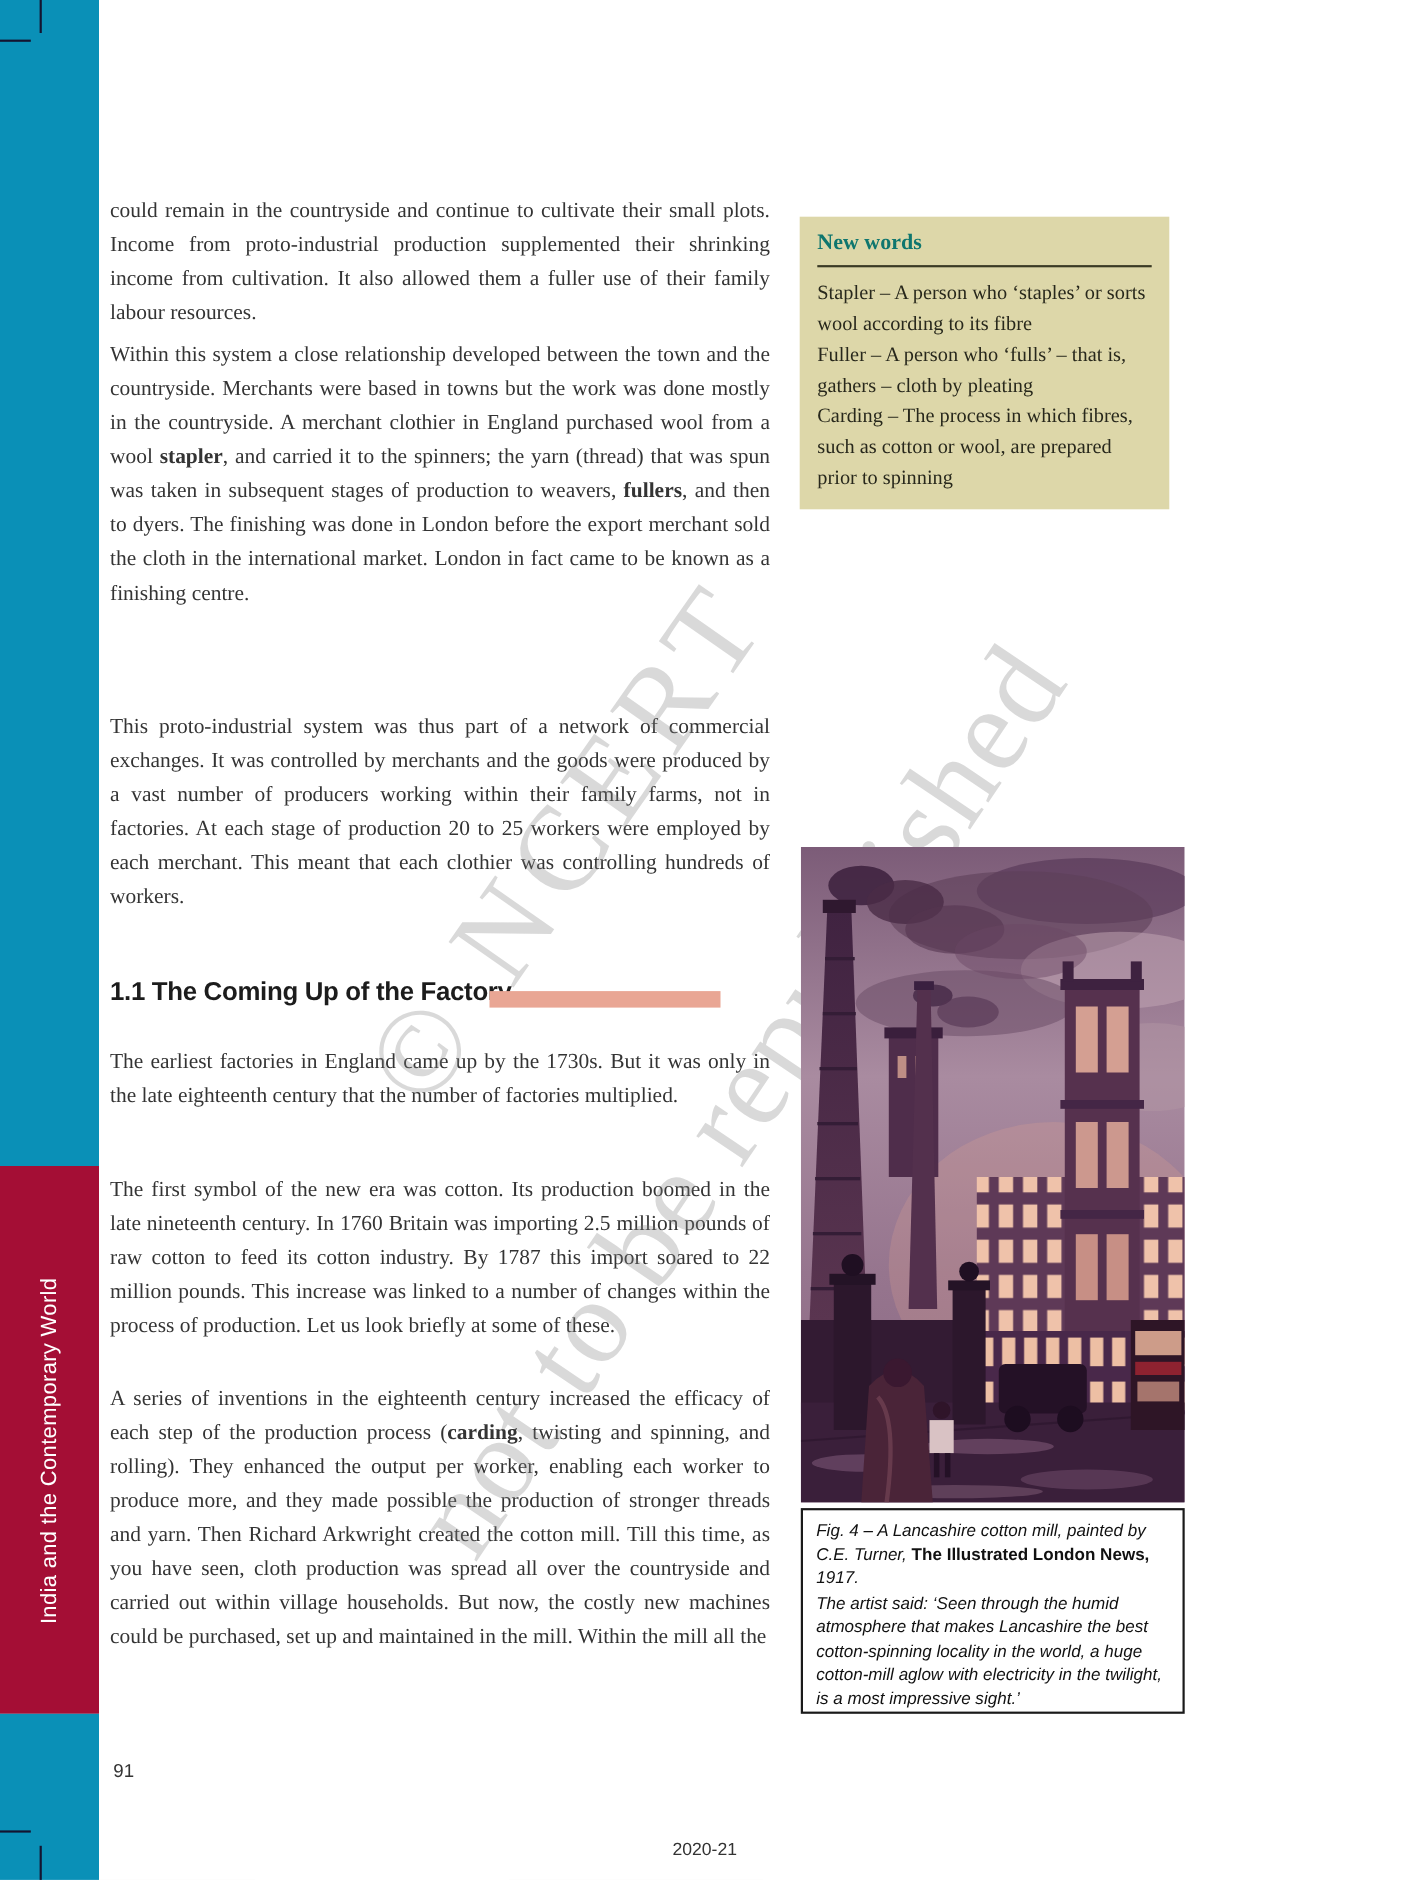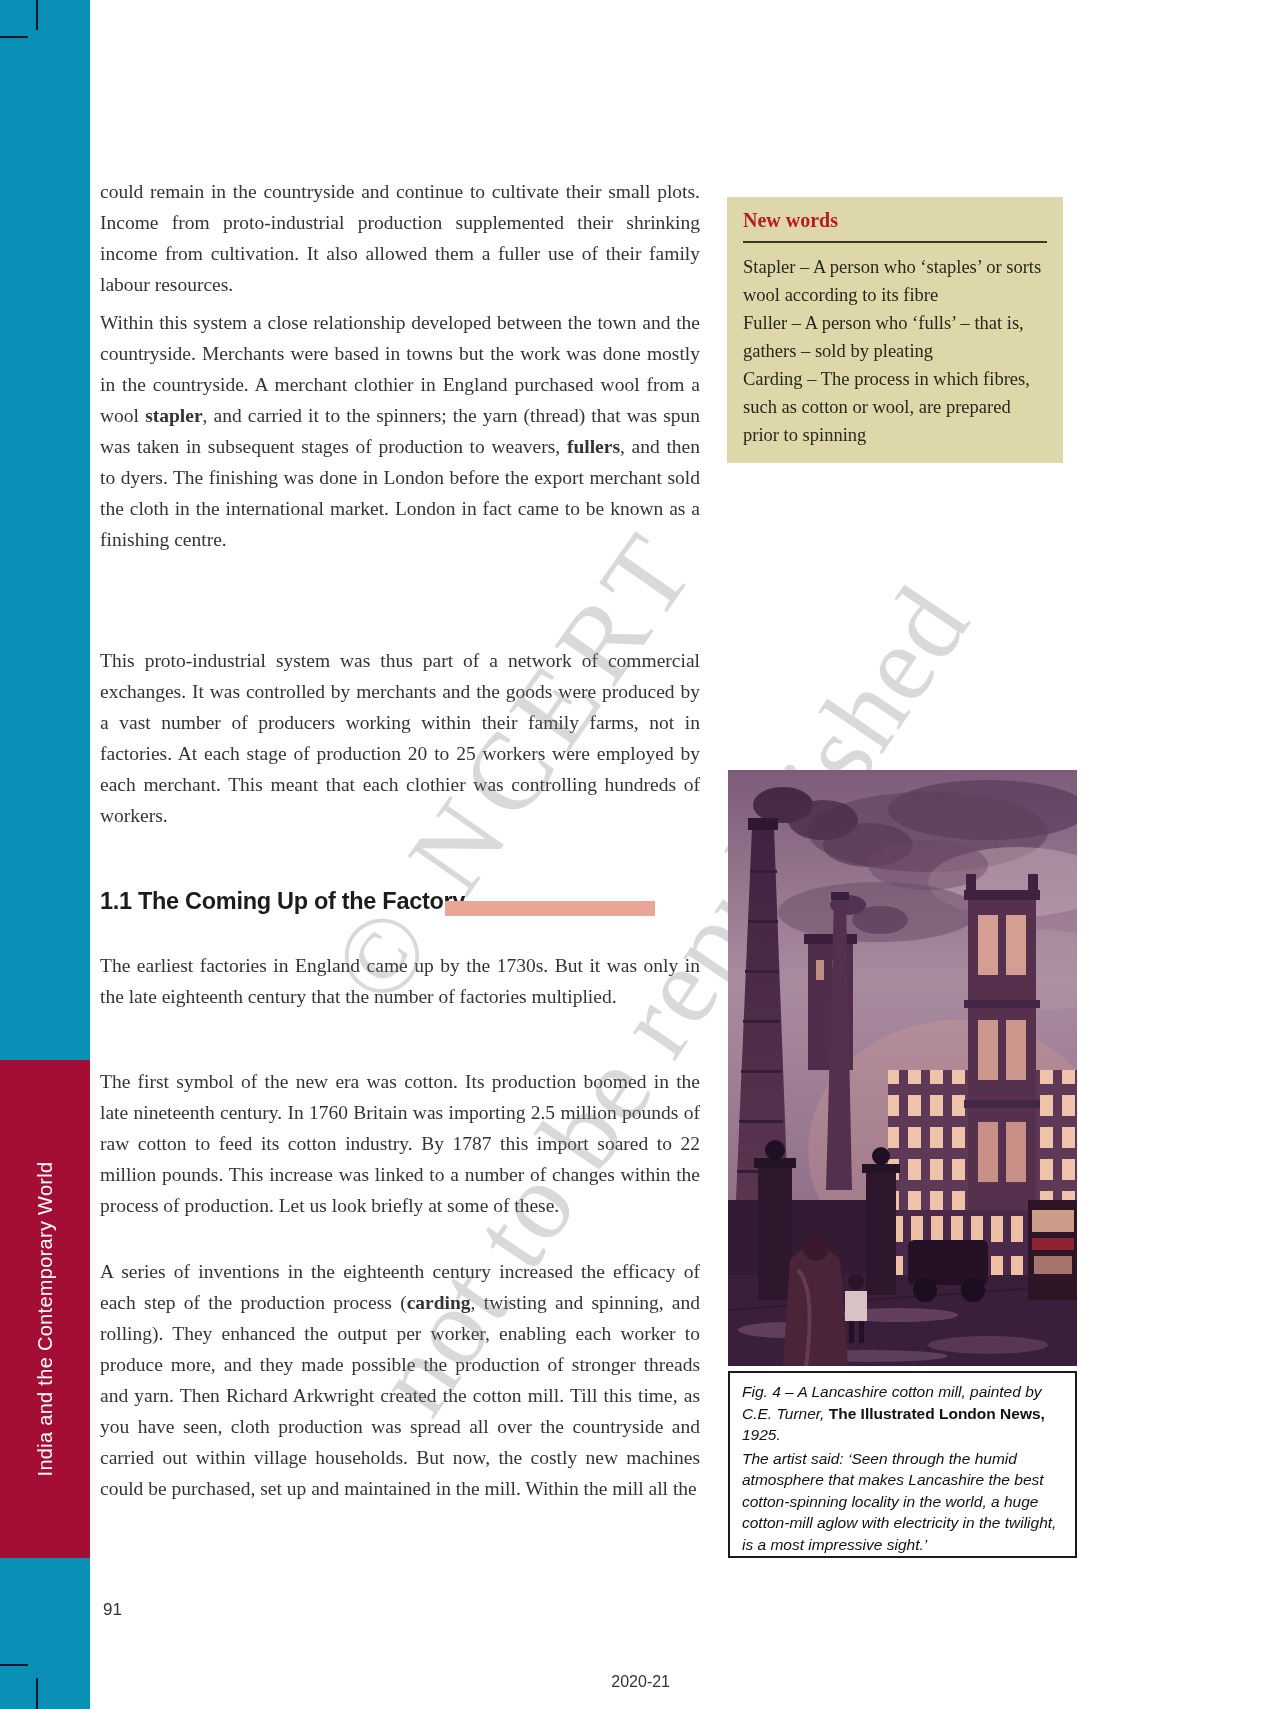--- a/index.html
+++ b/index.html
@@ -55,21 +55,21 @@
     position:absolute; left:445px; top:901px; width:210px; height:15px;
     background:#e9a694; z-index:1;
   }
 
   
   .new-words {
     position:absolute; left:727px; top:197px; width:336px; z-index:3;
     background:#ddd7a9; box-sizing:border-box; padding:12px 16px 14px 16px;
     color:#28281c;
   }
-  .new-words-title { font-size:20px; font-weight:bold; color:#b91c1c; }
+  .new-words-title { font-size:20px; font-weight:bold; color:#0f766e; }
   .new-words-divider { border-bottom:2px solid #3a3a24; margin:9px 0 10px 0; }
   .new-words-entry { font-size:18.5px; line-height:28px; }
 
   
   .mill-art { position:absolute; left:728px; top:770px; width:349px; height:596px; z-index:3; }
   .fig-caption {
     position:absolute; left:728px; top:1371px; width:349px; height:187px; z-index:3;
     border:2px solid #1a1a1a; box-sizing:border-box; padding:8px 12px;
     font-family:"Liberation Sans", sans-serif; font-size:15.5px;
     line-height:21.5px; color:#111111;
@@ -117,21 +117,21 @@
 
   <div class="para p4">The earliest factories in England came up by the 1730s. But it was only in the late eighteenth century that the number of factories multiplied.</div>
   <div class="para p5">The first symbol of the new era was cotton. Its production boomed in the late nineteenth century. In 1760 Britain was importing 2.5 million pounds of raw cotton to feed its cotton industry. By 1787 this import soared to 22 million pounds. This increase was linked to a number of changes within the process of production. Let us look briefly at some of these.</div>
 
   <div class="para p6"><span>A series of inventions in the eighteenth century increased the efficacy of each step of the production process (</span><b>carding</b><span>, twisting and spinning, and rolling). They enhanced the output per worker, enabling each worker to produce more, and they made possible the production of stronger threads and yarn. Then Richard Arkwright created the cotton mill. Till this time, as you have seen, cloth production was spread all over the countryside and carried out within village households. But now, the costly new machines could be purchased, set up and maintained in the mill. Within the mill all the</span></div>
 
   <div class="new-words">
     <div class="new-words-title">New words</div>
     <div class="new-words-divider"></div>
     <div class="new-words-entry">Stapler – A person who ‘staples’ or sorts wool according to its fibre</div>
-    <div class="new-words-entry">Fuller – A person who ‘fulls’ – that is, gathers – sold by pleating</div>
+    <div class="new-words-entry">Fuller – A person who ‘fulls’ – that is, gathers – cloth by pleating</div>
     <div class="new-words-entry">Carding – The process in which fibres, such as cotton or wool, are prepared prior to spinning</div>
   </div>
 
   <svg class="mill-art" viewBox="0 0 349 596" aria-hidden="true">
     <defs>
       <linearGradient id="sky" x1="0" y1="0" x2="0" y2="1">
         <stop offset="0" stop-color="#7c5c78"></stop>
         <stop offset="0.35" stop-color="#a98ba0"></stop>
         <stop offset="0.65" stop-color="#96758e"></stop>
         <stop offset="1" stop-color="#87657f"></stop>
@@ -224,20 +224,20 @@
       <circle cx="88" cy="478" r="13" fill="#3a1830"></circle>
       <path d="M70,500 Q88,520 78,596" stroke="#7b4a5a" stroke-width="4" fill="none" opacity="0.6"></path>
       <circle cx="128" cy="512" r="8" fill="#2f1429"></circle>
       <rect x="117" y="521" width="22" height="30" fill="#d9c2c4"></rect>
       <rect x="121" y="551" width="5" height="22" fill="#241126"></rect>
       <rect x="131" y="551" width="5" height="22" fill="#241126"></rect>
     </g>
   </svg>
 
   <div class="fig-caption">
-    <div><span class="cap-bi">Fig. 4 – A Lancashire cotton mill, painted by C.E. Turner, </span><span class="cap-b">The Illustrated London News, </span><span class="cap-bi">1925.</span></div>
+    <div><span class="cap-bi">Fig. 4 – A Lancashire cotton mill, painted by C.E. Turner, </span><span class="cap-b">The Illustrated London News, </span><span class="cap-bi">1917.</span></div>
     <div class="cap-q">The artist said: ‘Seen through the humid atmosphere that makes Lancashire the best cotton-spinning locality in the world, a huge cotton-mill aglow with electricity in the twilight, is a most impressive sight.’</div>
   </div>
 
   <div class="page-number">91</div>
   <div class="edition">2020-21</div>
 
 </div>
 
 </body></html>

